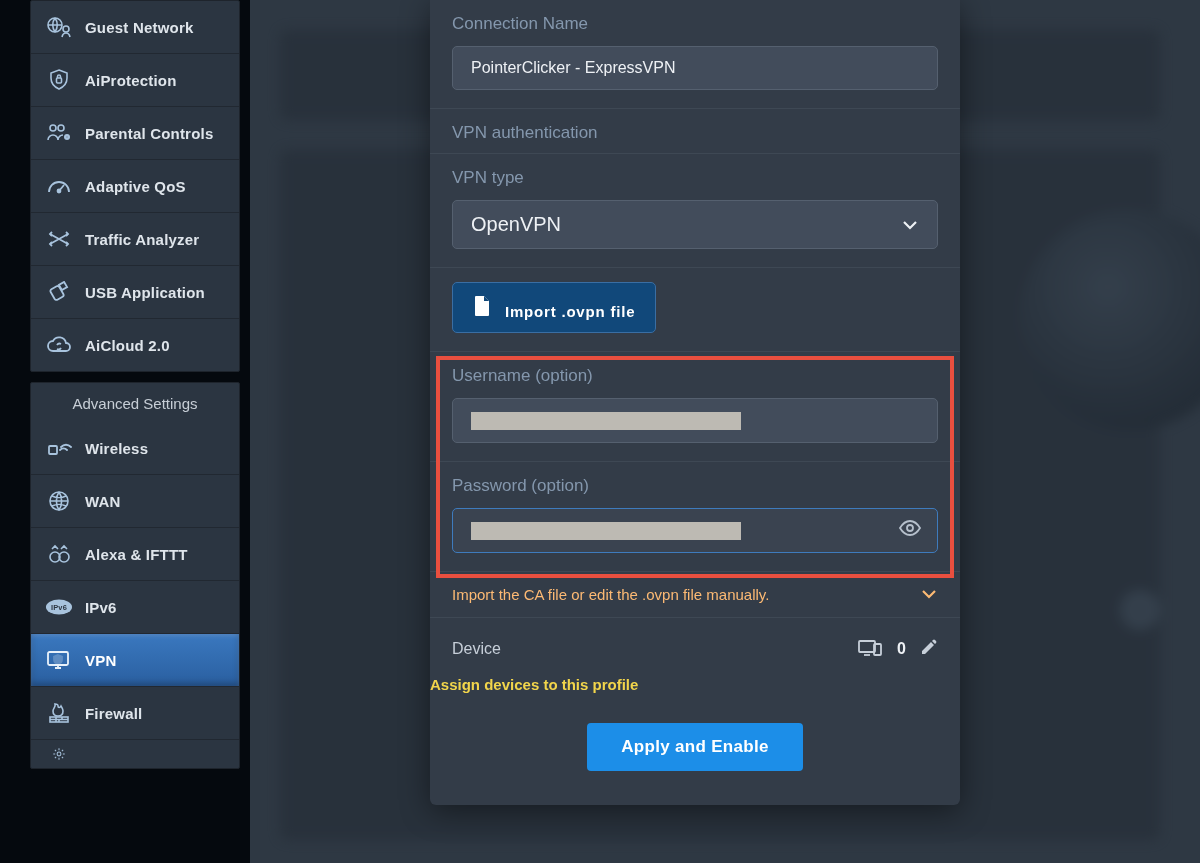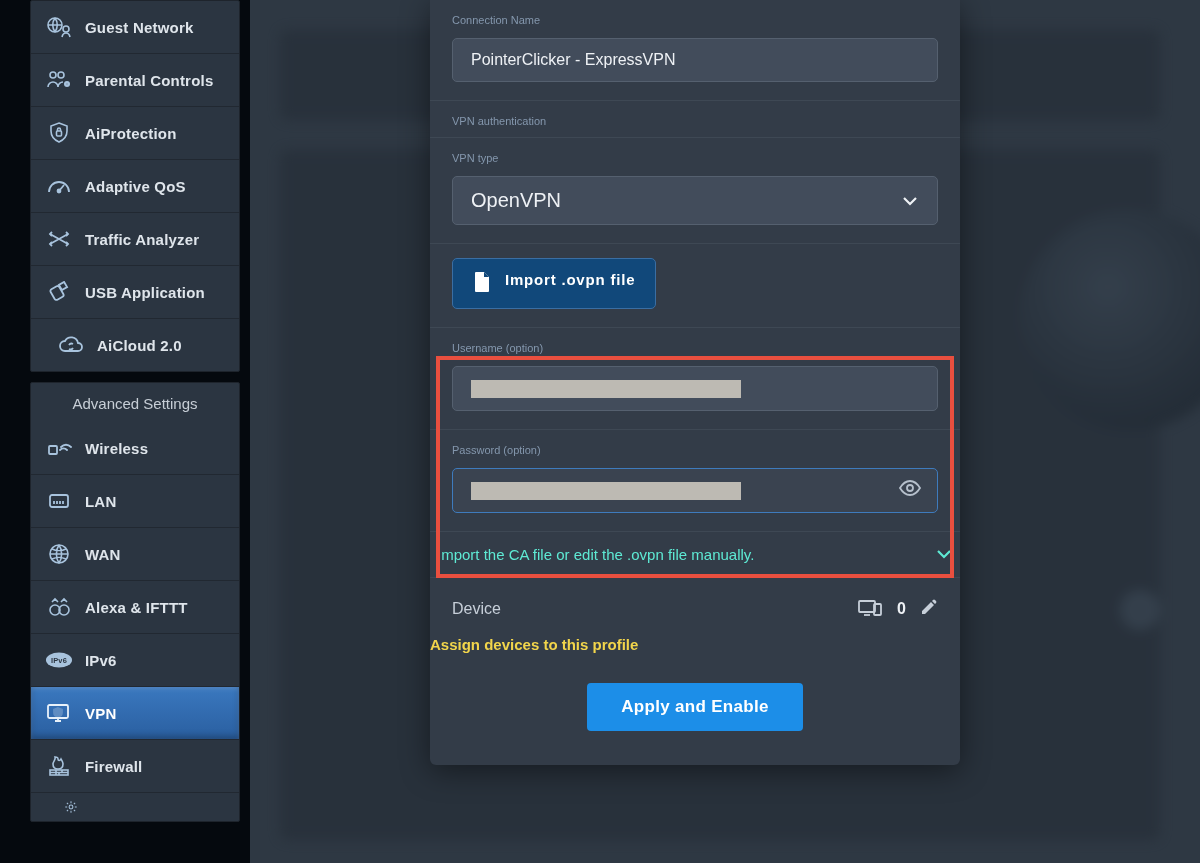--- a/index.html
+++ b/index.html
@@ -33,21 +33,21 @@
     align-items: center;
     gap: 12px;
     padding: 14px 14px;
     border-bottom: 1px solid #212831;
     cursor: pointer;
     font-size: 15px;
     font-weight: 700;
     color: #dfe5eb;
     letter-spacing: .2px;
   }
-  .nav-item:last-child { border-bottom: none; margin-left: 12px; }
+  .nav-item:last-child { border-bottom: none; }
   .nav-item.active {
     background: linear-gradient(#3a78bf, #2a5fa0);
     color: #fff;
     box-shadow: inset 0 -3px 6px rgba(0,0,0,.25), inset 0 2px 4px rgba(255,255,255,.15);
   }
   .nav-icon {
     width: 28px; height: 24px;
     display: flex; align-items: center; justify-content: center;
     color: #a8c3dd;
     flex-shrink: 0;
@@ -95,21 +95,21 @@
     left: 180px;
     top: 0;
     width: 530px;
     background: #333c48;
     border-radius: 0 0 6px 6px;
     box-shadow: 0 6px 30px rgba(0,0,0,.45);
     padding-bottom: 22px;
   }
   .block { padding: 14px 22px 18px; border-bottom: 1px solid #3e4854; }
   .block:last-of-type { border-bottom: none; }
-  .lbl { color: #8497ad; font-size: 11px; margin-bottom: 12px; }
+  .lbl { color: #8497ad; font-size: 17px; margin-bottom: 12px; }
   .text-input {
     width: 100%;
     background: #424c5b;
     border: 1px solid #55606f;
     color: #eef1f5;
     padding: 12px 18px;
     border-radius: 5px;
     font-size: 16px;
   }
   .text-input.focused {
@@ -128,37 +128,37 @@
     color: #b6c0cc;
   }
   .select {
     position: relative;
     display: flex; align-items:center; justify-content:space-between;
     background:#424c5b; border:1px solid #55606f; color:#eef1f5;
     padding:12px 18px; border-radius:5px; font-size:20px;
     cursor:pointer;
   }
   .import-btn {
-    display: inline-flex; align-items:flex-start; gap:14px;
+    display: inline-flex; align-items:flex-end; gap:14px;
     background:#11487a; border:1px solid #3a6ea3;
     color:#fff; font-weight:700; letter-spacing:.8px;
     padding:12px 20px; border-radius:5px; cursor:pointer;
     font-size:15px;
   }
   .highlight-box {
     position: absolute;
     left: 6px; right: 6px;
     top: 356px; height: 222px;
     border: 4px solid #e94f3f;
     pointer-events: none;
   }
   .manual-row {
     display:flex; align-items:center; justify-content:space-between;
-    padding: 14px 7px;
-    color:#5eead4; font-size:15px;
+    padding: 14px 22px;
+    color:#fdba74; font-size:15px;
     border-bottom: 1px solid #3e4854;
   }
   .device-row {
     display:flex; align-items:center; justify-content:space-between;
     padding: 20px 22px 8px;
     color:#c7cfd9; font-size:16px;
   }
   .device-count { display:flex; align-items:center; gap:14px; color:#eef1f5; font-weight:700; }
   .assign-link {
     text-align:left; color:#f2d54b; font-weight:700;
@@ -186,42 +186,42 @@
               <circle cx="9" cy="9" r="7"></circle>
               <path d="M2 9h14M9 2c3 4 3 10 0 14M9 2c-3 4-3 10 0 14"></path>
               <circle cx="20" cy="13" r="3"></circle>
               <path d="M16 21c.5-2.5 2-4 4-4s3.5 1.5 4 4"></path>
             </svg>
         </span>
         <span>Guest Network</span>
       </div>
       <div class="nav-item">
         <span class="nav-icon">
+          <svg width="24" height="24" viewBox="0 0 24 24" fill="none" stroke="currentColor" stroke-width="1.6">
+              <path d="M12 2l8 3v5c0 5-3.5 9-8 11-4.5-2-8-6-8-11V5l8-3z"></path>
+              <rect x="9.5" y="10" width="5" height="5" rx="1"></rect>
+              <path d="M10.5 10V8.5a1.5 1.5 0 013 0V10"></path>
+            </svg>
+        </span>
+        <span>AiProtection</span>
+      </div>
+      <div class="nav-item">
+        <span class="nav-icon">
           <svg width="26" height="22" viewBox="0 0 26 22" fill="none" stroke="currentColor" stroke-width="1.6">
               <circle cx="7" cy="6" r="3"></circle>
               <circle cx="15" cy="6" r="3"></circle>
               <path d="M2 18c0-3 2.5-5 5-5s5 2 5 5M12 18c0-3 2.5-5 5-5"></path>
               <circle cx="21" cy="15" r="3" fill="currentColor" stroke="none"></circle>
               <rect x="19.8" y="13.8" width="2.4" height="2.4" fill="#2b3541"></rect>
             </svg>
         </span>
         <span>Parental Controls</span>
       </div>
       <div class="nav-item">
         <span class="nav-icon">
-          <svg width="24" height="24" viewBox="0 0 24 24" fill="none" stroke="currentColor" stroke-width="1.6">
-              <path d="M12 2l8 3v5c0 5-3.5 9-8 11-4.5-2-8-6-8-11V5l8-3z"></path>
-              <rect x="9.5" y="10" width="5" height="5" rx="1"></rect>
-              <path d="M10.5 10V8.5a1.5 1.5 0 013 0V10"></path>
-            </svg>
-        </span>
-        <span>AiProtection</span>
-      </div>
-      <div class="nav-item">
-        <span class="nav-icon">
           <svg width="26" height="20" viewBox="0 0 26 20" fill="none" stroke="currentColor" stroke-width="1.8">
               <path d="M3 16a10 10 0 0120 0"></path>
               <path d="M13 15l5-6"></path>
               <circle cx="13" cy="15" r="1.5" fill="currentColor"></circle>
             </svg>
         </span>
         <span>Adaptive QoS</span>
       </div>
       <div class="nav-item">
         <span class="nav-icon">
@@ -255,29 +255,20 @@
     <div class="panel">
       <div class="panel-title">Advanced Settings</div>
       <div class="nav-item">
         <span class="nav-icon">
           <svg width="26" height="20" viewBox="0 0 26 20" fill="none" stroke="currentColor" stroke-width="1.8">
               <rect x="3" y="8" width="8" height="8" rx="1"></rect>
               <path d="M14 12c2-2 5-2 7 0M15 9c3-3 7-3 10 0" stroke-linecap="round"></path>
             </svg>
         </span>
         <span>Wireless</span>
-      </div>
-      <div class="nav-item">
-        <span class="nav-icon">
-          <svg width="24" height="20" viewBox="0 0 24 20" fill="none" stroke="currentColor" stroke-width="1.8">
-              <rect x="3" y="4" width="18" height="12" rx="2"></rect>
-              <path d="M7 10v3M10 10v3M13 10v3M16 10v3"></path>
-            </svg>
-        </span>
-        <span>LAN</span>
       </div>
       <div class="nav-item">
         <span class="nav-icon">
           <svg width="24" height="24" viewBox="0 0 24 24" fill="none" stroke="currentColor" stroke-width="1.6">
               <circle cx="12" cy="12" r="9"></circle>
               <path d="M3 12h18M12 3c3.5 5 3.5 13 0 18M12 3c-3.5 5-3.5 13 0 18M5 7c4 2 10 2 14 0M5 17c4-2 10-2 14 0"></path>
             </svg>
         </span>
         <span>WAN</span>
       </div>

